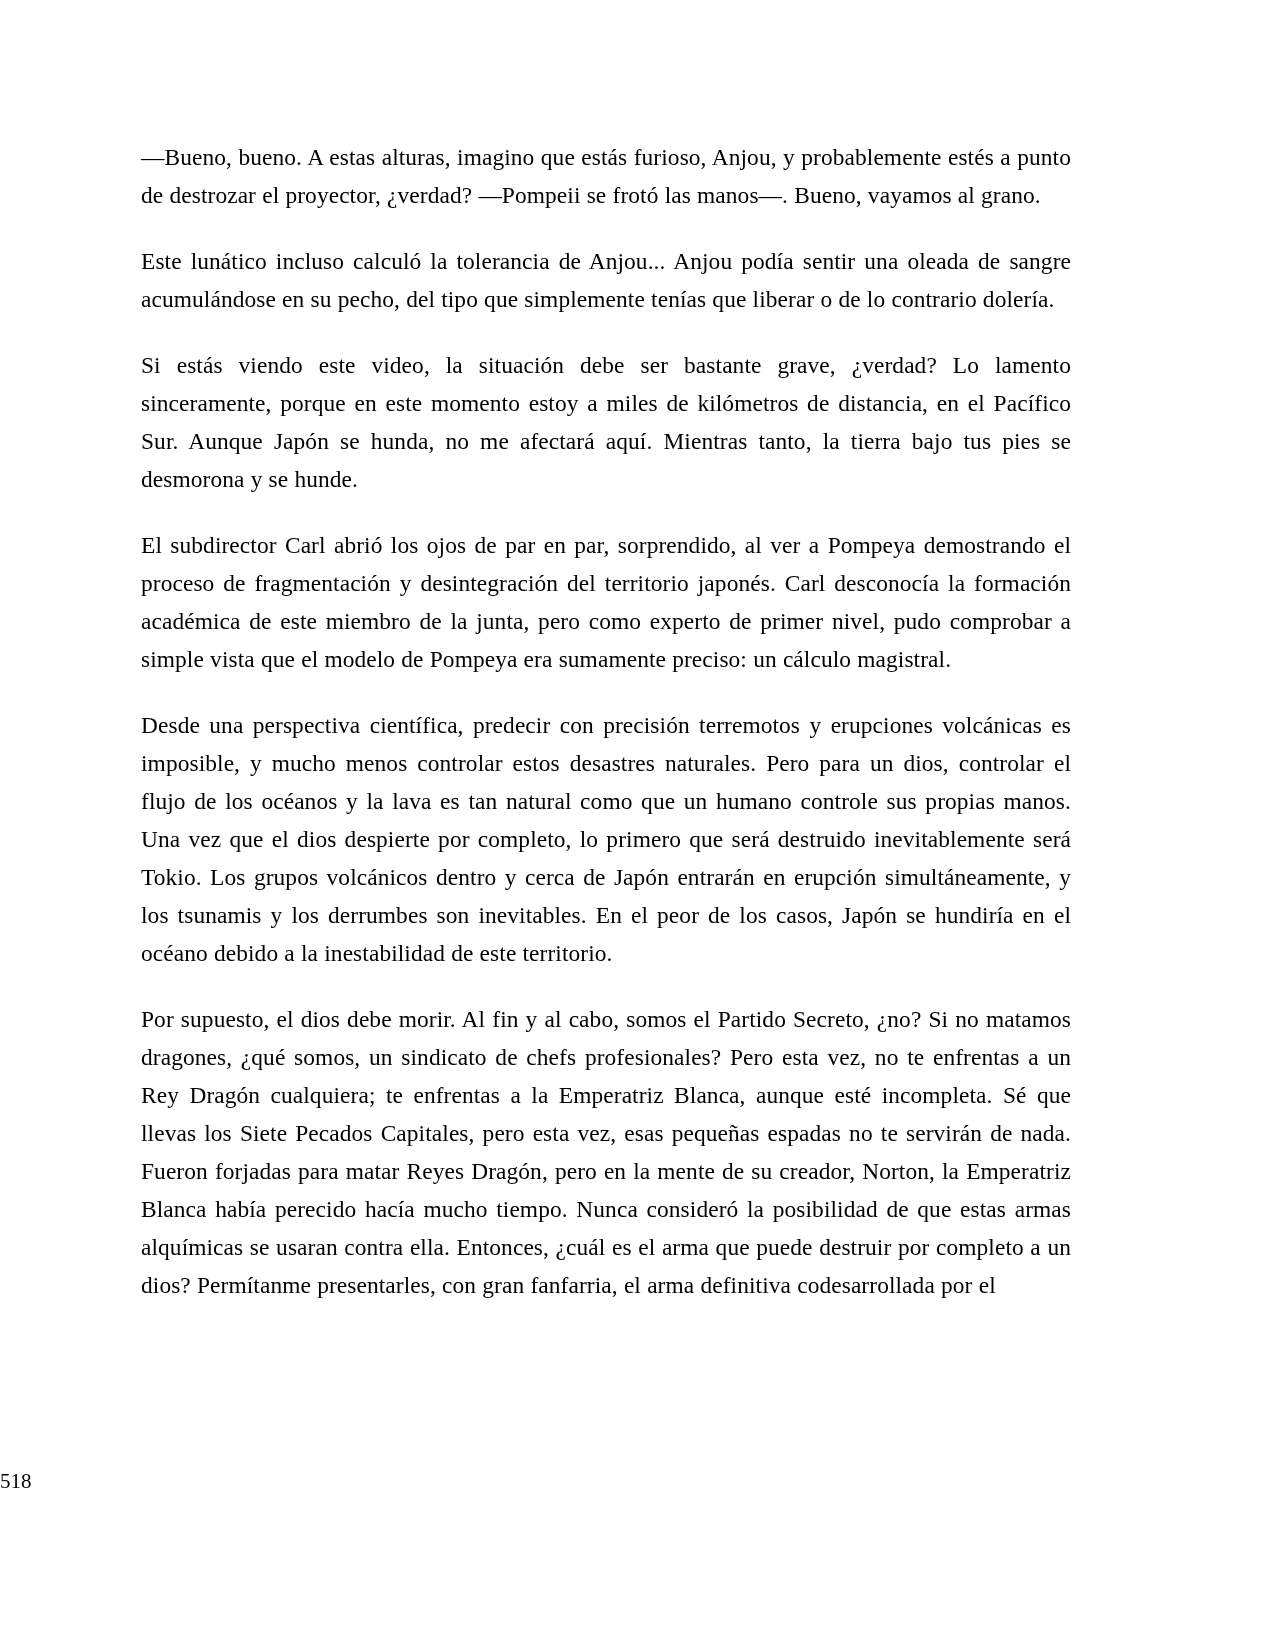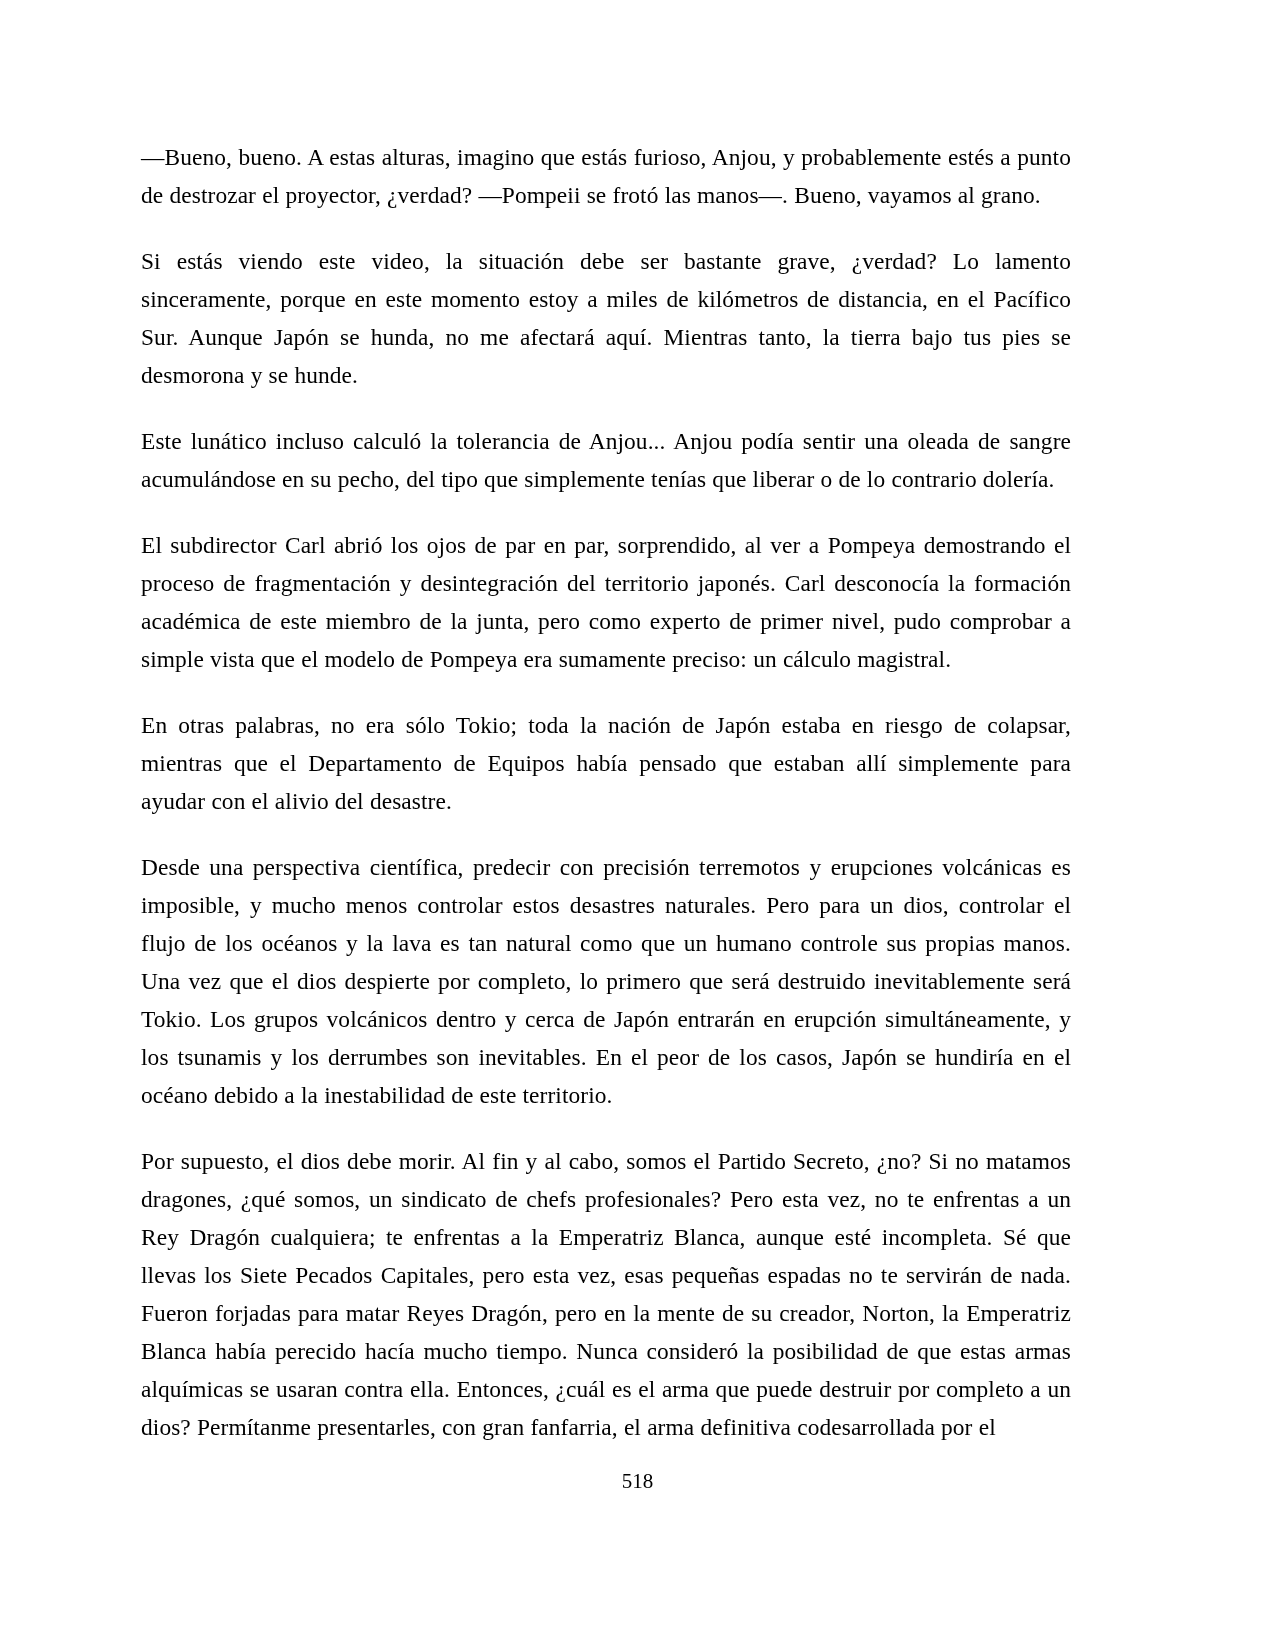--- a/index.html
+++ b/index.html
@@ -43,37 +43,35 @@
     letter-spacing: 0.004em;
   }
   p.para:last-child {
     margin-bottom: 16px;
   }
   .page-number {
     position: absolute;
     left: 0;
     top: 1468px;
     width: 1275px;
-    text-align: center;
     font-size: 21px;
     line-height: 26px;
     font-family: "Liberation Serif", "DejaVu Serif", serif;
     color: #000000;
   }
 </style>
 </head>
 <body>
 
 <div class="page">
 
   <div class="text-column">
     <p class="para">—Bueno, bueno. A estas alturas, imagino que estás furioso, Anjou, y probablemente estés a punto de destrozar el proyector, ¿verdad? —Pompeii se frotó las manos—. Bueno, vayamos al grano.</p>
+    <p class="para">Este lunático incluso calculó la tolerancia de Anjou... Anjou podía sentir una oleada de sangre acumulándose en su pecho, del tipo que simplemente tenías que liberar o de lo contrario dolería.</p>
     <p class="para">Si estás viendo este video, la situación debe ser bastante grave, ¿verdad? Lo lamento sinceramente, porque en este momento estoy a miles de kilómetros de distancia, en el Pacífico Sur. Aunque Japón se hunda, no me afectará aquí. Mientras tanto, la tierra bajo tus pies se desmorona y se hunde.</p>
-    <p class="para">Este lunático incluso calculó la tolerancia de Anjou... Anjou podía sentir una oleada de sangre acumulándose en su pecho, del tipo que simplemente tenías que liberar o de lo contrario dolería.</p>
     <p class="para">El subdirector Carl abrió los ojos de par en par, sorprendido, al ver a Pompeya demostrando el proceso de fragmentación y desintegración del territorio japonés. Carl desconocía la formación académica de este miembro de la junta, pero como experto de primer nivel, pudo comprobar a simple vista que el modelo de Pompeya era sumamente preciso: un cálculo magistral.</p>
-    <p class="para">En otras palabras, no era sólo Tokio; toda la nación de Japón estaba en riesgo de colapsar, mientras que el Departamento de Equipos había pensado que estaban allí simplemente para ayudar con el alivio del desastre.</p>
     <p class="para">Desde una perspectiva científica, predecir con precisión terremotos y erupciones volcánicas es imposible, y mucho menos controlar estos desastres naturales. Pero para un dios, controlar el flujo de los océanos y la lava es tan natural como que un humano controle sus propias manos. Una vez que el dios despierte por completo, lo primero que será destruido inevitablemente será Tokio. Los grupos volcánicos dentro y cerca de Japón entrarán en erupción simultáneamente, y los tsunamis y los derrumbes son inevitables. En el peor de los casos, Japón se hundiría en el océano debido a la inestabilidad de este territorio.</p>
     <p class="para">Por supuesto, el dios debe morir. Al fin y al cabo, somos el Partido Secreto, ¿no? Si no matamos dragones, ¿qué somos, un sindicato de chefs profesionales? Pero esta vez, no te enfrentas a un Rey Dragón cualquiera; te enfrentas a la Emperatriz Blanca, aunque esté incompleta. Sé que llevas los Siete Pecados Capitales, pero esta vez, esas pequeñas espadas no te servirán de nada. Fueron forjadas para matar Reyes Dragón, pero en la mente de su creador, Norton, la Emperatriz Blanca había perecido hacía mucho tiempo. Nunca consideró la posibilidad de que estas armas alquímicas se usaran contra ella. Entonces, ¿cuál es el arma que puede destruir por completo a un dios? Permítanme presentarles, con gran fanfarria, el arma definitiva codesarrollada por el</p>
   </div>
 
   <div class="page-number">518</div>
 
 </div>
 
 </body></html>

